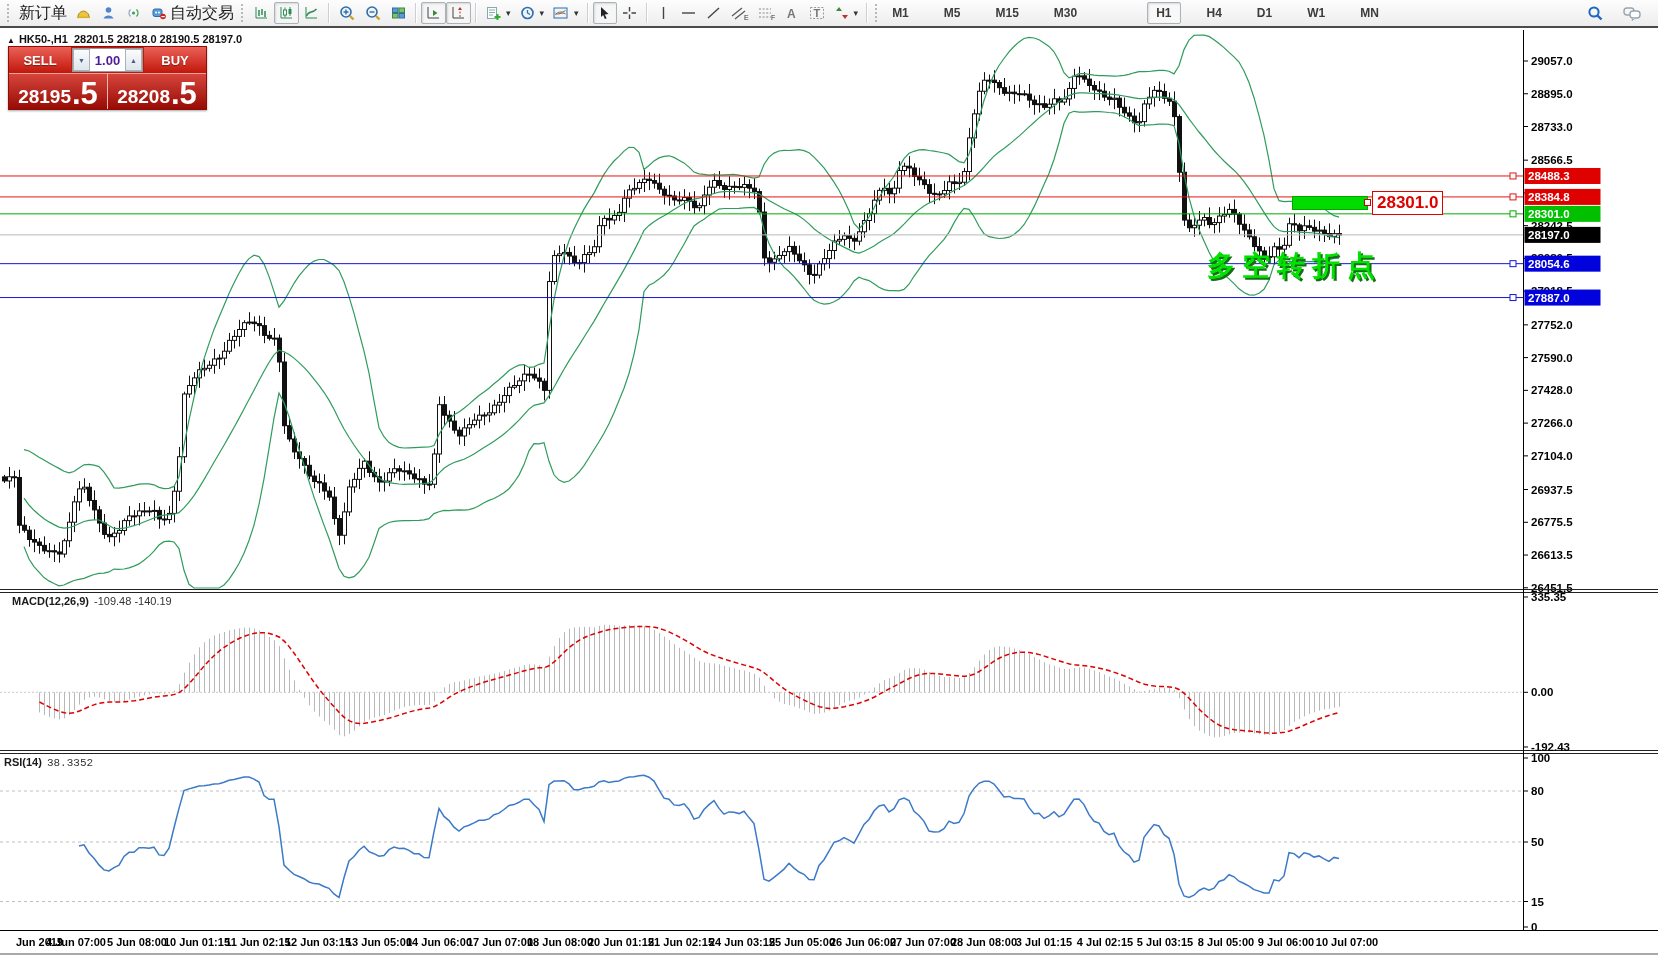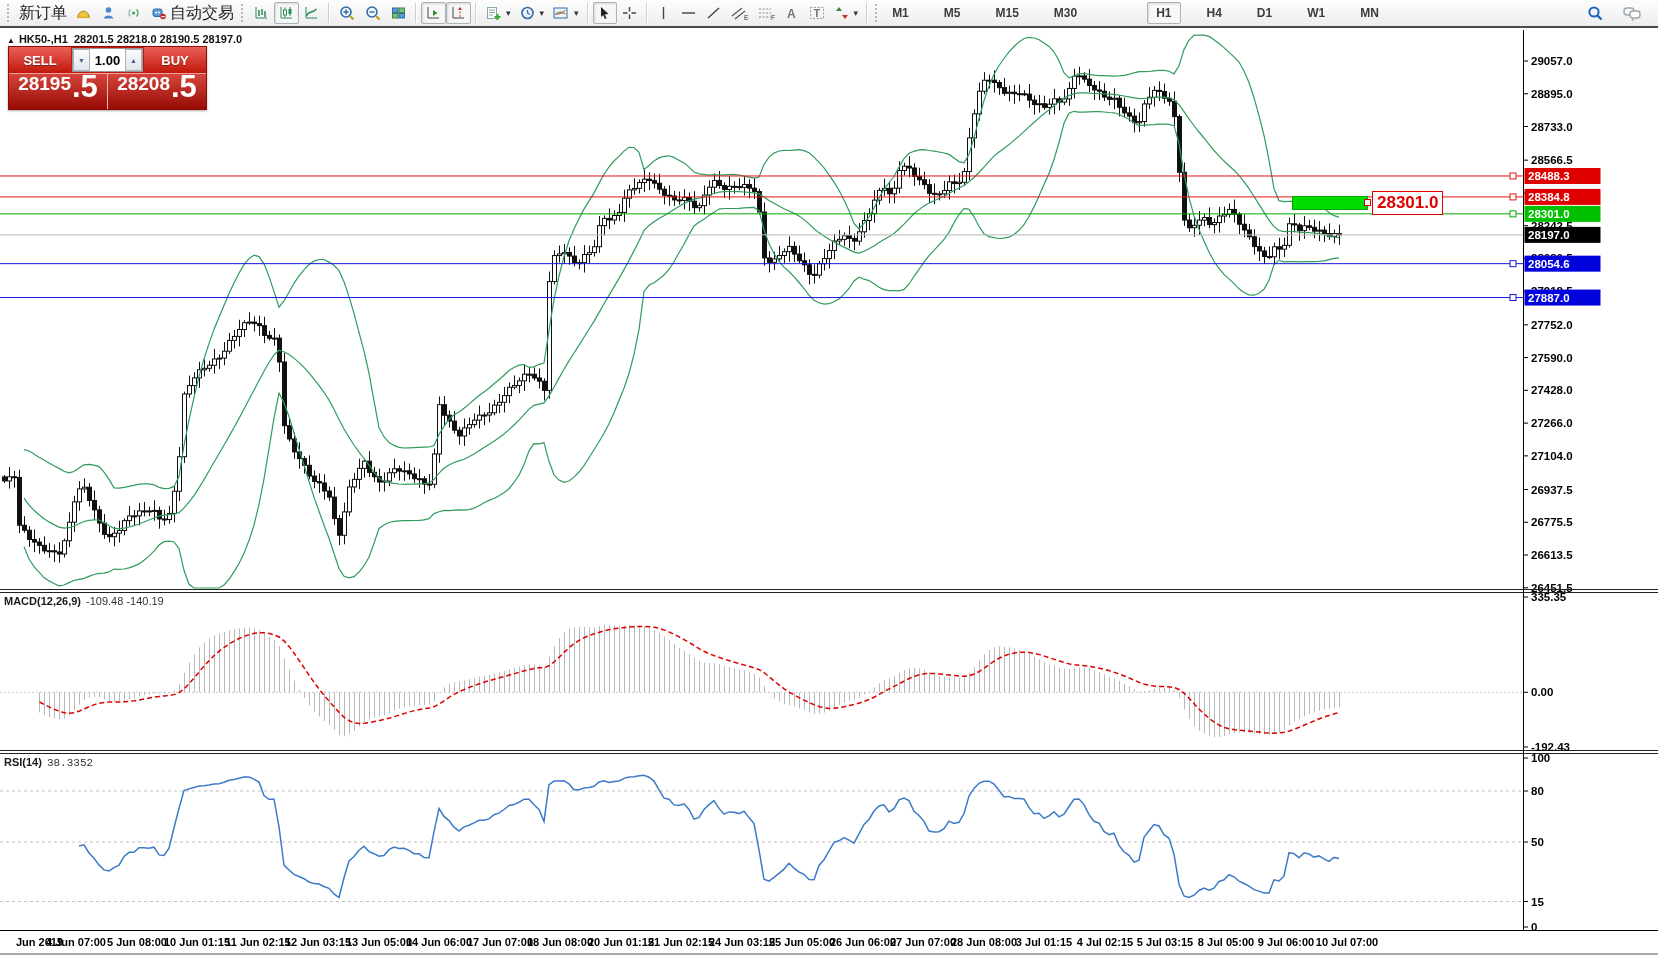--- a/index.html
+++ b/index.html
@@ -27,29 +27,29 @@
   #chart-title .tri{font-size:8px;margin-right:4px;}
   
   #trade-panel{left:8px;top:46px;width:197px;border:1px solid #8f0d06;background:#c1170c;box-shadow:0 1px 2px rgba(0,0,0,.35);}
   #tp-row1{display:flex;height:26px;border-radius:6px;}
   .tp-btn{flex:0 0 62px;display:flex;align-items:center;justify-content:center;color:#fff;
     font:700 13px "Liberation Sans",sans-serif;background:linear-gradient(#ea6157,#c2170b);cursor:pointer;
     text-shadow:0 1px 1px rgba(0,0,0,.4);}
   #tp-vol{flex:1;display:flex;background:#fff;border:1px solid #9a9a9a;box-sizing:border-box;margin:1px;}
   .spin{width:15px;display:flex;align-items:center;justify-content:center;background:linear-gradient(#fbfbfb,#dfe5ec);
     border:1px solid #aab2ba;font-size:7px;color:#44618b;cursor:pointer;}
-  #vol-value{flex:1;display:flex;align-items:center;justify-content:center;font:700 13px "Liberation Sans",sans-serif;color:#000000;}
+  #vol-value{flex:1;display:flex;align-items:center;justify-content:center;font:700 13px "Liberation Sans",sans-serif;color:#4c1d95;}
   #tp-row2{display:flex;height:35px;border-top:1px solid #e9a49e;}
-  .tp-price{flex:1;display:flex;justify-content:center;color:#fff;
+  .tp-price{flex:1;display:flex;align-items:flex-end;justify-content:center;color:#fff;
     background:linear-gradient(#d6453c,#970b04);padding-bottom:2px;cursor:pointer;}
   .tp-price.sell{border-right:1px solid #f0b6b0;}
   .pm{font:700 19px "Liberation Sans",sans-serif;line-height:20px;}
   .pf{font:700 31px "Liberation Sans",sans-serif;line-height:26px;margin-left:1px;}
   
-  #macd-label{left:4px;top:595px;font:700 11px "Liberation Sans",sans-serif;color:#1a1a1a;text-align:right;}
+  #macd-label{left:12px;top:595px;font:700 11px "Liberation Sans",sans-serif;color:#1a1a1a;text-align:right;}
   #macd-label .vals{color:#333;margin-left:5px;font-weight:400;}
   #rsi-label{left:4px;top:756px;font:700 11px "Liberation Sans",sans-serif;color:#1a1a1a;}
   #rsi-label .vals{color:#333;margin-left:5px;font-weight:400;font-family:Liberation Mono, monospace;}
   
   #turning-point{left:1207px;top:247px;font:700 28px "Liberation Sans",sans-serif;color:#00e300;
     letter-spacing:7px;text-shadow:2px 2px 0 #156f15;white-space:nowrap;cursor:pointer;}
   #price-tag{left:1372px;top:191px;border:1px solid #e00000;background:#fff;color:#e00000;
     font:700 17px "Liberation Sans",sans-serif;padding:1px 4px;line-height:20px;cursor:pointer;}
   #green-rect{left:1292px;top:196px;width:76px;height:14px;background:#00dc00;border:1px solid #00a800;box-sizing:border-box;cursor:pointer;}
   #tag-handle{left:1364px;top:199px;width:7px;height:7px;background:#fff;border:1px solid #d00000;box-sizing:border-box;}
@@ -1212,14 +1212,15 @@
         </div>
     </div>
   </div>
 
   <div class="overlay" id="macd-label"><span>MACD(12,26,9)</span><span class="vals">-109.48 -140.19</span></div>
   <div class="overlay" id="rsi-label"><span>RSI(14)</span><span class="vals">38.3352</span></div>
 
   <div class="overlay" id="green-rect"></div>
   <div class="overlay" id="tag-handle"></div>
   <div class="overlay" id="price-tag">28301.0</div>
+  <div class="overlay" id="turning-point">多空转折点</div>
 
 </div>
 
 </body></html>

